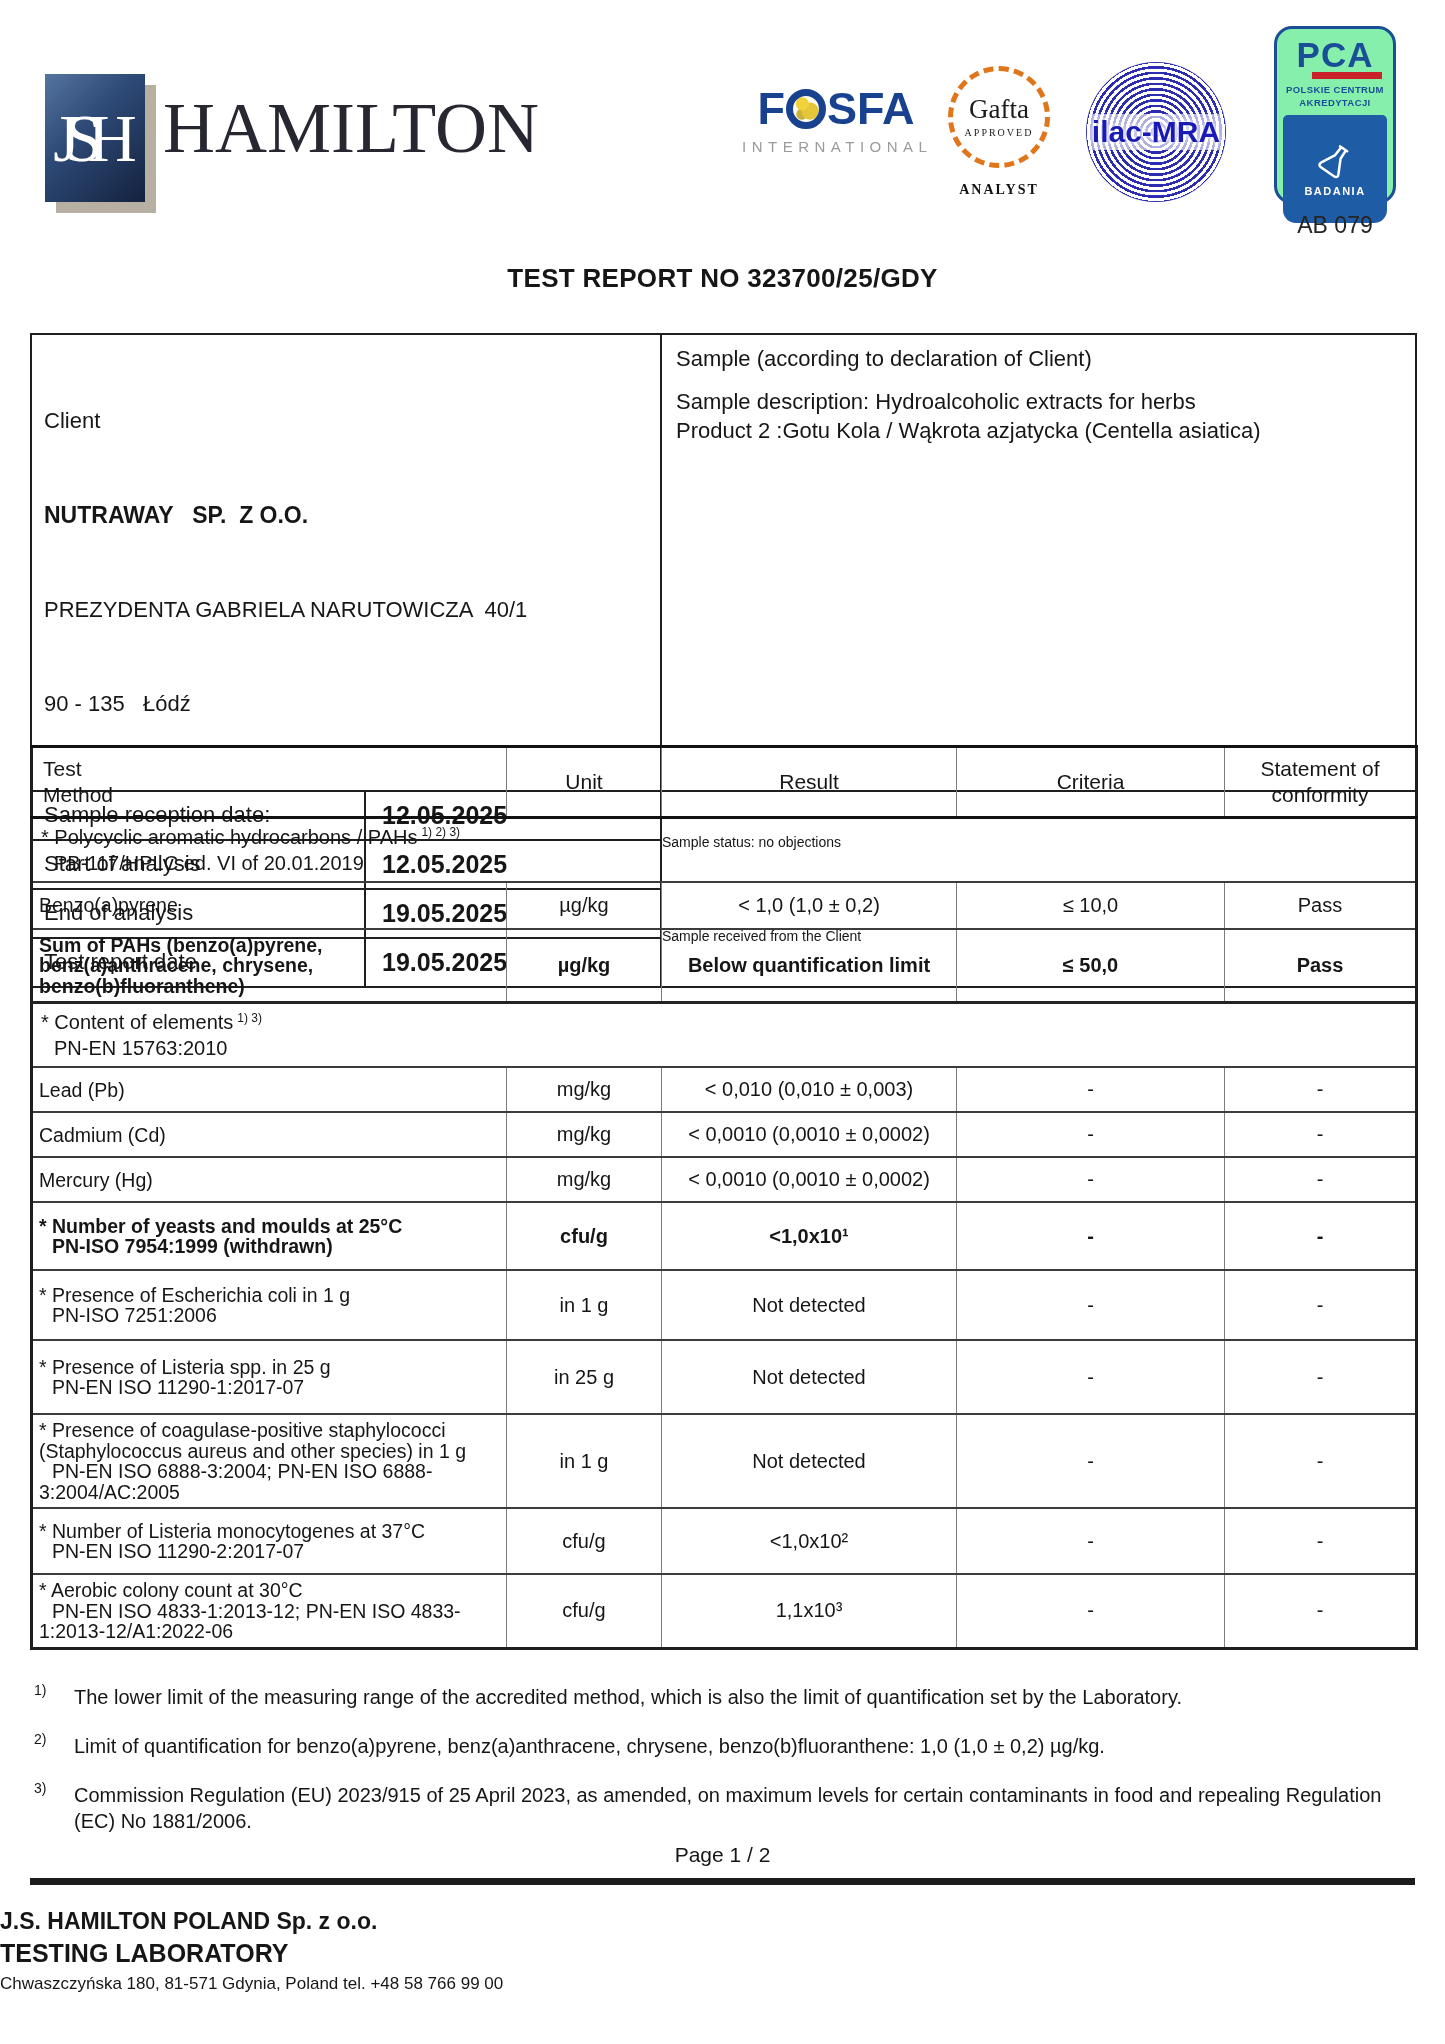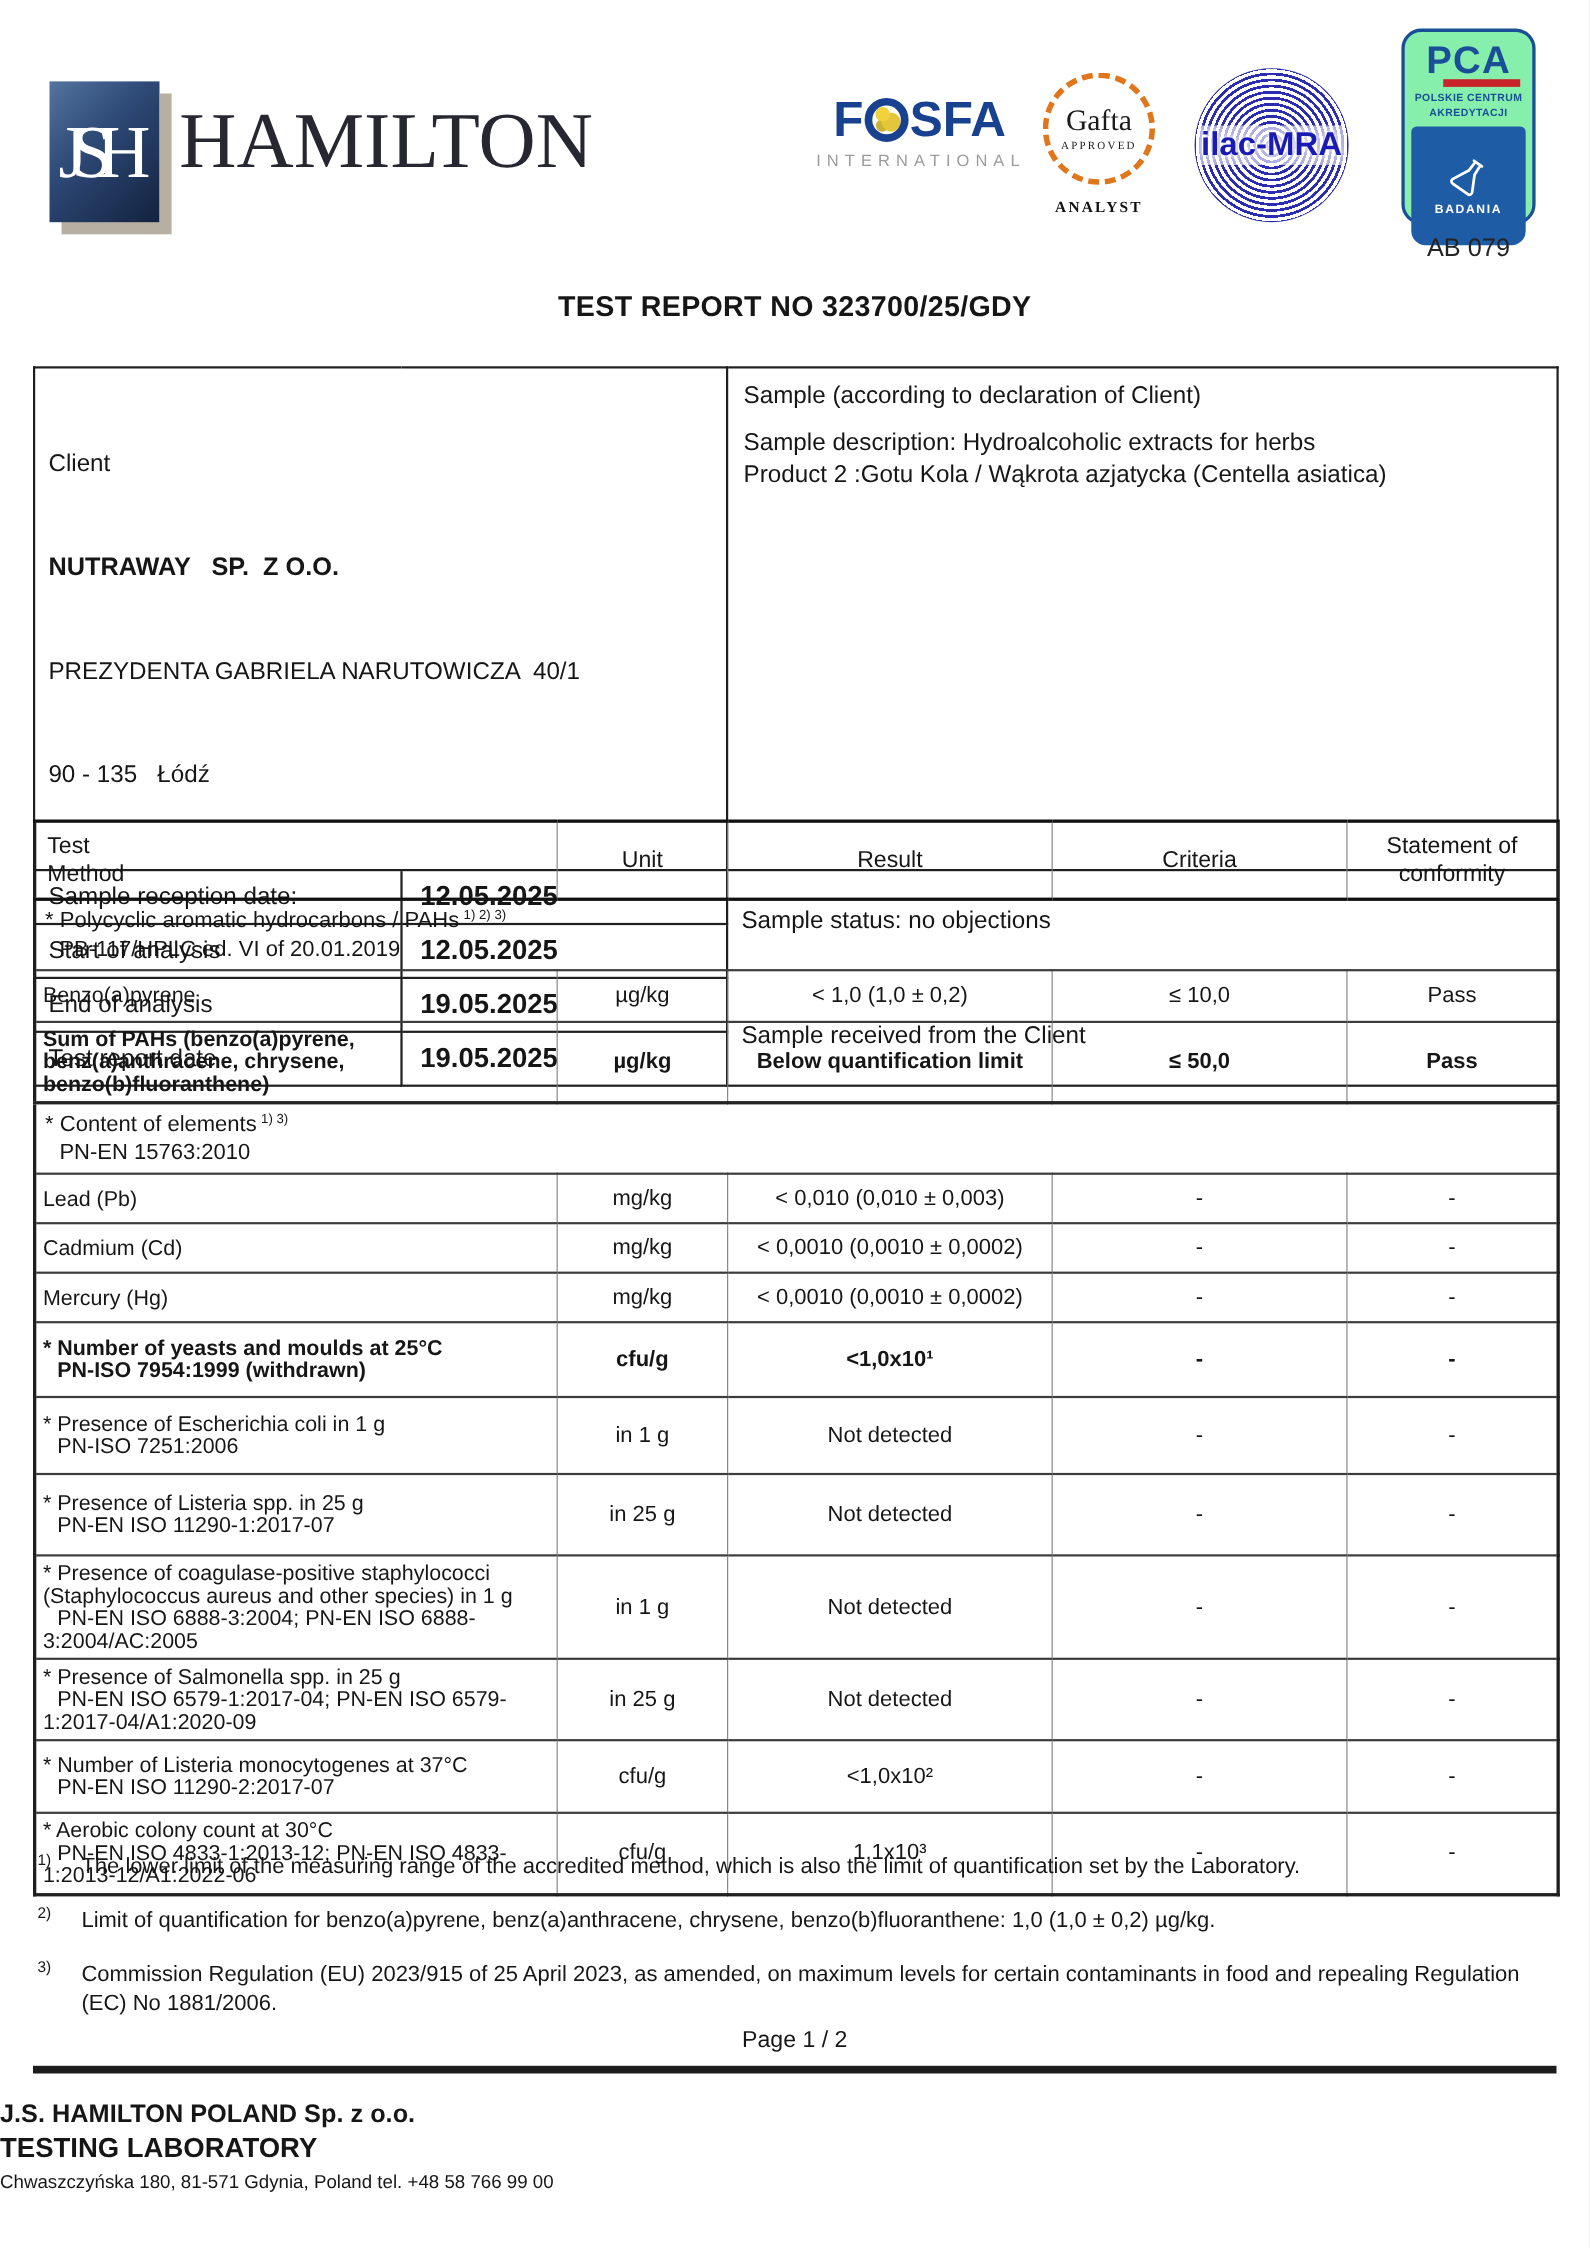--- a/index.html
+++ b/index.html
@@ -53,21 +53,21 @@
   
   .client-table{position:absolute;top:333px;left:30px;width:1385px;border-collapse:collapse;table-layout:fixed;}
   .client-table td{border:2.5px solid #1f1f1f;vertical-align:top;}
   .cell-client{height:198px;padding:8px 12px;font-size:22px;line-height:1.42;white-space:pre-wrap;}
   .client-name{font-weight:700;font-size:23px;}
   .cell-sample{padding:9px 14px;font-size:22px;line-height:1.35;}
   .sample-heading{margin-bottom:13px;}
   .drow td{height:45px;vertical-align:middle;}
   .dlabel{padding-left:12px;font-size:22px;}
   .dvalue{padding-left:16px;font-size:25px;font-weight:600;}
-  .dright{vertical-align:top;padding:12px 12px;font-size:22px;}
+  .dright{vertical-align:top;padding:12px 0;font-size:14px;}
   .received{margin-top:78px;}
 
   
   .results{position:absolute;top:745px;left:30px;width:1385px;border-collapse:collapse;table-layout:fixed;
            font-size:20px;border:3px solid #1f1f1f;}
   .results td{border:1.5px solid #7d7d7d;}
   .results thead td{border-top:3px solid #111;border-bottom:3px solid #111;height:66px;
                     text-align:center;vertical-align:middle;font-size:21px;line-height:1.25;}
   .th-test{text-align:left !important;padding-left:10px;}
   .results tbody td{border-top:2px solid #3c3c3c;border-bottom:2px solid #3c3c3c;}
@@ -301,30 +301,20 @@
       <tr class="h84">
         <td class="name">
           <span class="nm">* Presence of coagulase-positive staphylococci (Staphylococcus aureus and other species) in 1 g</span>
           <span class="mth">PN-EN ISO 6888-3:2004; PN-EN ISO 6888-3:2004/AC:2005</span>
         </td>
         <td class="ctr">in 1 g</td>
         <td class="ctr">Not detected</td>
         <td class="ctr">-</td>
         <td class="ctr">-</td>
       </tr>
-      <tr class="h74">
-        <td class="name">
-          <span class="nm">* Presence of Salmonella spp. in 25 g</span>
-          <span class="mth">PN-EN ISO 6579-1:2017-04; PN-EN ISO 6579-1:2017-04/A1:2020-09</span>
-        </td>
-        <td class="ctr">in 25 g</td>
-        <td class="ctr">Not detected</td>
-        <td class="ctr">-</td>
-        <td class="ctr">-</td>
-      </tr>
       <tr class="h66">
         <td class="name">
           <span class="nm">* Number of Listeria monocytogenes at 37°C</span>
           <span class="mth">PN-EN ISO 11290-2:2017-07</span>
         </td>
         <td class="ctr">cfu/g</td>
         <td class="ctr">&lt;1,0x10²</td>
         <td class="ctr">-</td>
         <td class="ctr">-</td>
       </tr>

